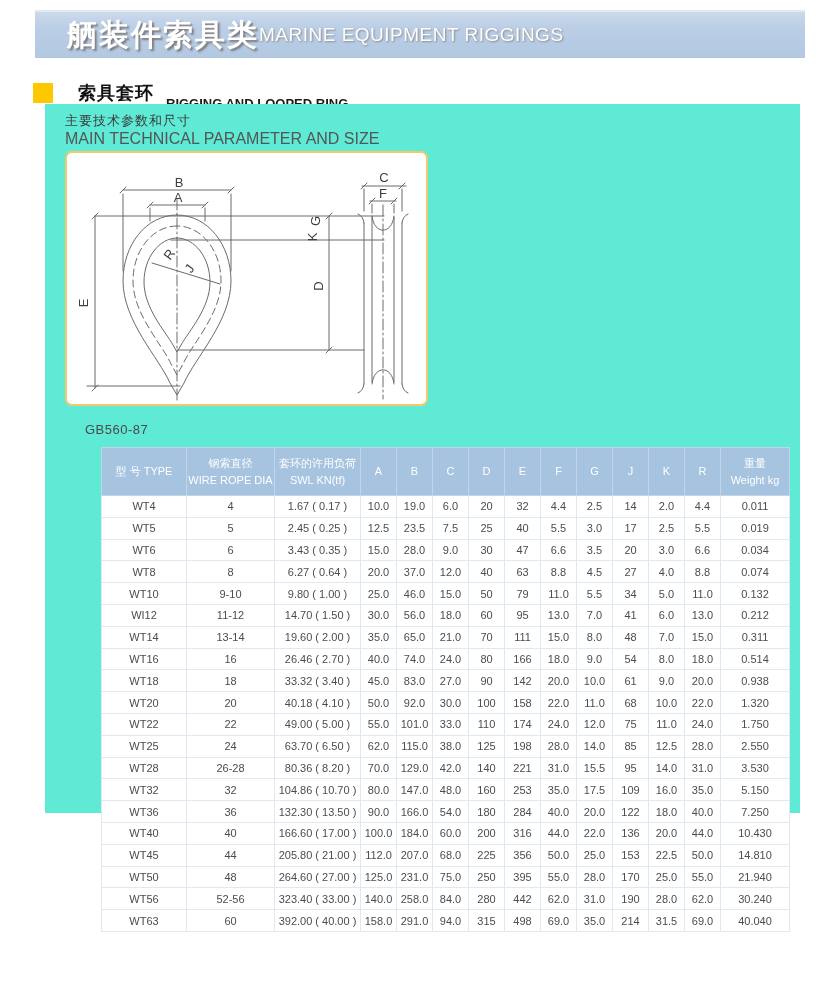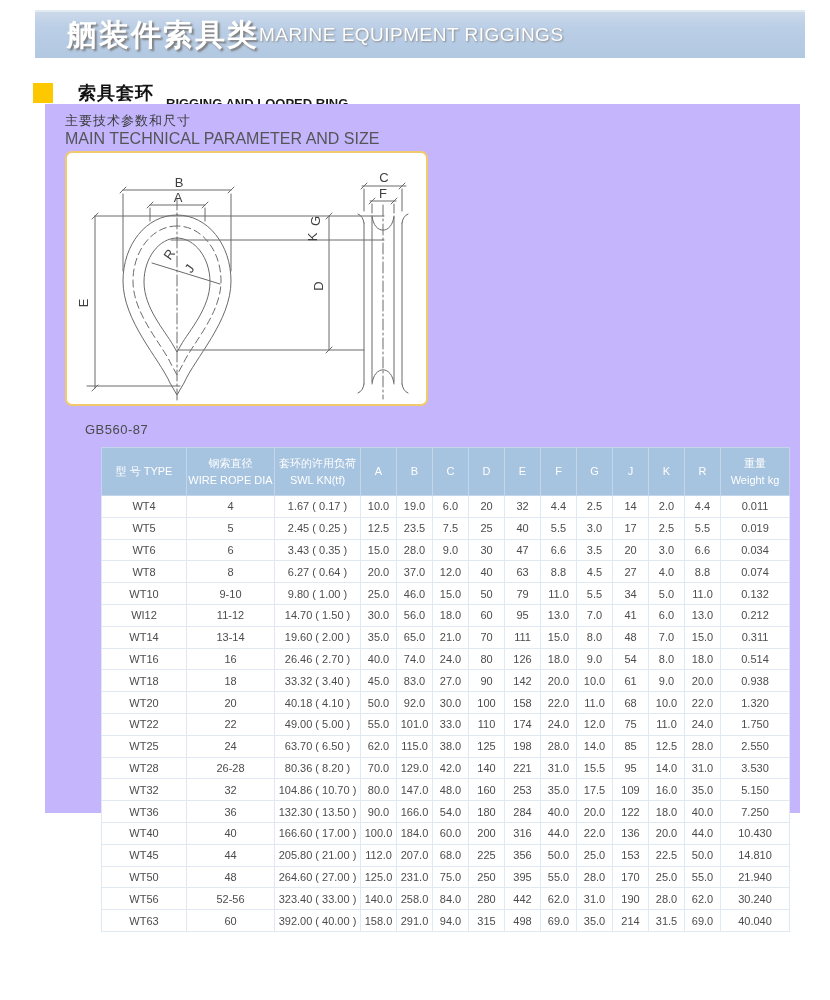--- a/index.html
+++ b/index.html
@@ -23,21 +23,21 @@
     text-shadow:1px 1px 2px #8a8a8a;
   }
 
   
   .section-head { position:absolute; left:33px; top:74px; display:flex; align-items:center; }
   .bullet { width:20px; height:20px; background:#fdc800; display:inline-block; }
   .sec-zh { font-size:18px; font-weight:bold; color:#111; margin-left:25px; letter-spacing:1px; }
   .sec-en { font-size:13px; font-weight:bold; color:#1a1a1a; margin-left:12px;margin-top:22px; }
 
   
-  .panel { position:absolute; left:45px; top:104px; width:755px; height:709px; background:#c4b5fd; }
+  .panel { position:absolute; left:45px; top:104px; width:755px; height:709px; background:#5eead4; }
   .param-zh { position:absolute; left:20px; top:8px;  font-size:13px; color:#3c3c3c; letter-spacing:1px; }
   .param-en { position:absolute; left:20px; top:26px; font-size:16px; color:#555; }
 
   
   .draw-box {
     position:absolute; left:20px; top:47px; width:363px; height:255px;
     background:#fff; border:2px solid #f3ca6b; border-radius:7px;
   }
   svg text { font-family:"Liberation Sans", sans-serif; font-size:13px; fill:#3f3f3f; }
 
@@ -336,21 +336,21 @@
             <td>0.311</td>
           </tr>
           <tr>
             <td>WT16</td>
             <td>16</td>
             <td>26.46 ( 2.70 )</td>
             <td>40.0</td>
             <td>74.0</td>
             <td>24.0</td>
             <td>80</td>
-            <td>126</td>
+            <td>166</td>
             <td>18.0</td>
             <td>9.0</td>
             <td>54</td>
             <td>8.0</td>
             <td>18.0</td>
             <td>0.514</td>
           </tr>
           <tr>
             <td>WT18</td>
             <td>18</td>

